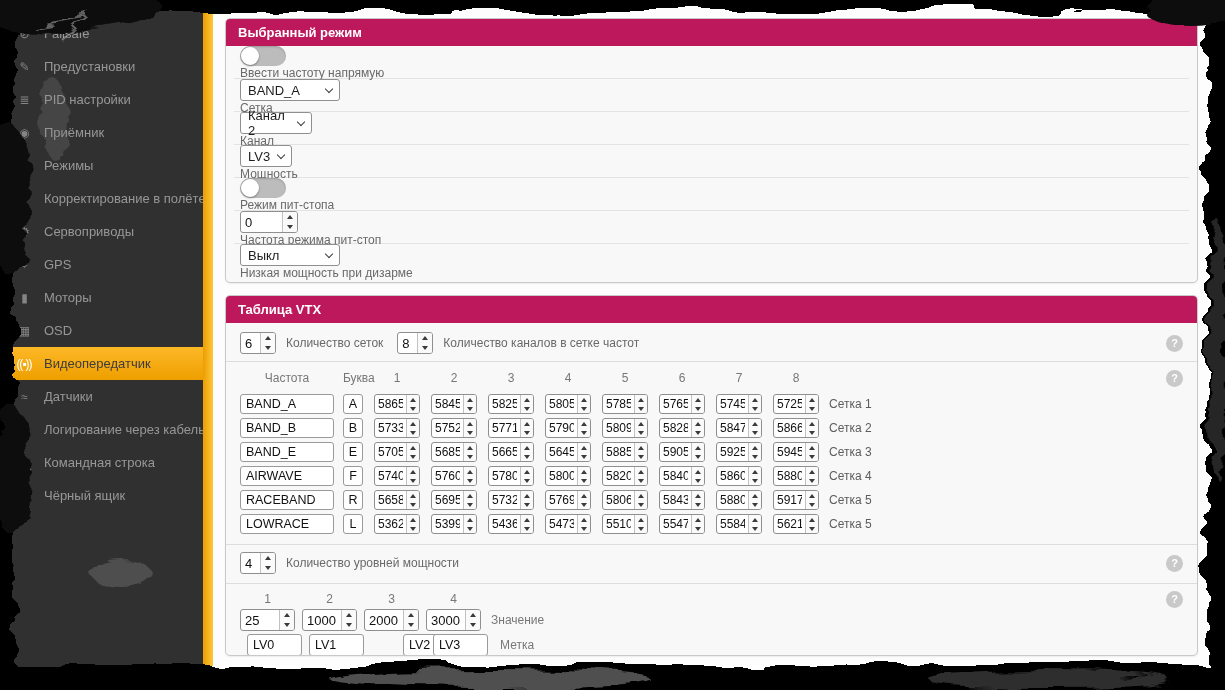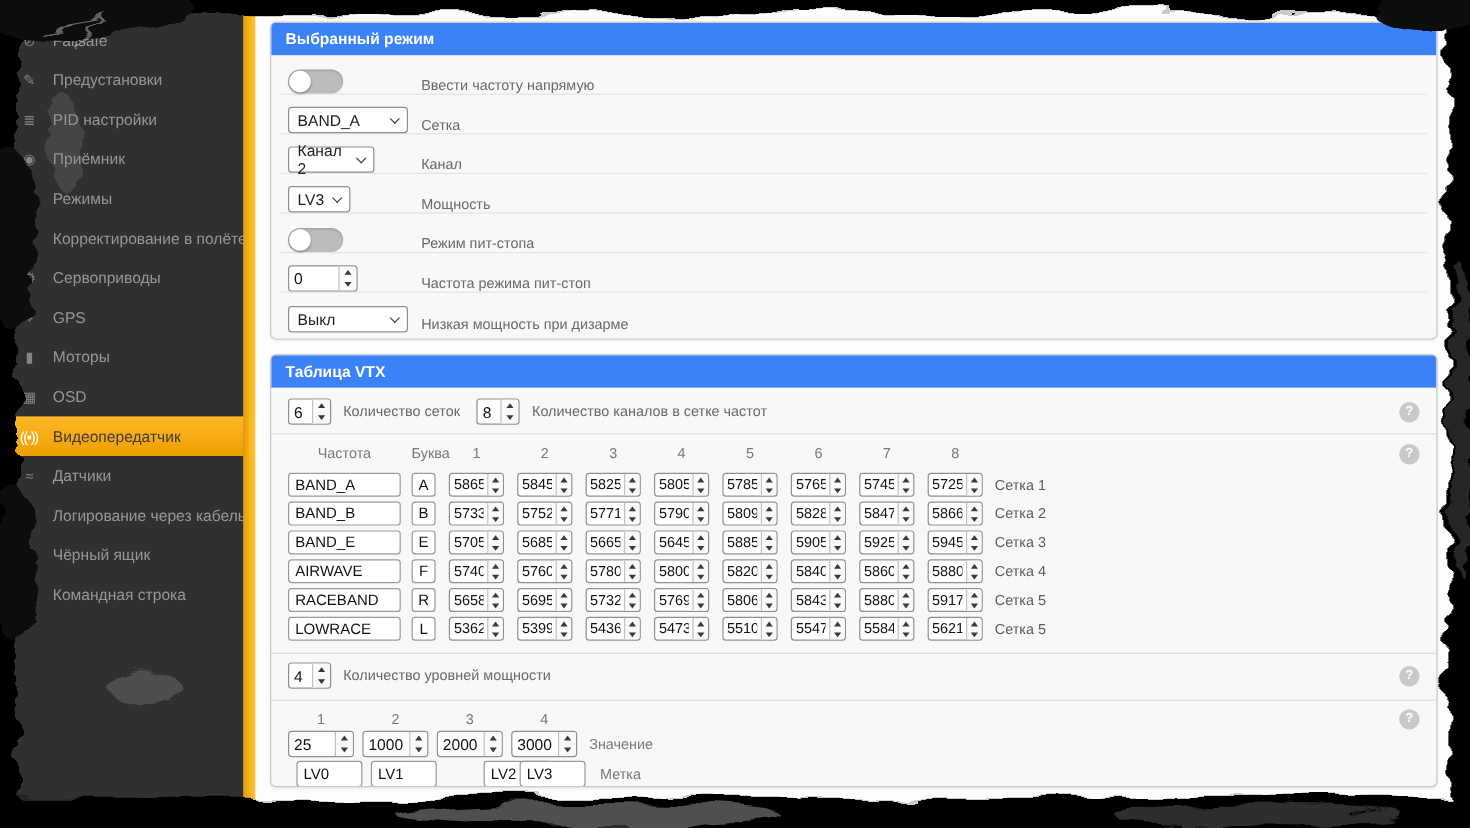--- a/index.html
+++ b/index.html
@@ -15,28 +15,28 @@
   .nav-ic { width:22px; flex:none; text-align:center; font-size:12px; color:#858585; letter-spacing:-1px; }
   .nav-item.active { background:linear-gradient(180deg,#fdb827,#ee9f00); color:#3c3c3c; }
   .nav-item.active .nav-ic { color:#fff; }
   .accent-stripe { position:absolute; left:203px; top:6px; width:10px; height:660px;
                    background:linear-gradient(90deg,#ec9e00,#ffc63c); }
 
   
   .content { position:absolute; left:213px; top:8px; width:997px; height:657px; background:#fdfdfd; }
   .panel { position:absolute; left:12px; width:973px; background:#f8f8f8; border:1px solid #c9c9c9;
            border-radius:5px; overflow:hidden; box-shadow:0 1px 2px rgba(0,0,0,.07); }
-  .panel-hd { height:27px; line-height:27px; background:#3b82f6; color:#fff;
+  .panel-hd { height:27px; line-height:27px; background:#be185d; color:#fff;
               font-size:13px; font-weight:bold; padding:0 12px; }
   #panel-mode { top:10px; height:265px; }
   #panel-vtx  { top:287px; height:361px; }
 
   
-  .crow { display:flex; align-items:flex-end; height:33px; margin:0 8px; padding:0 6px;
-          border-bottom:1px solid #e3e3e3; }
+  .crow { display:flex; align-items:flex-start; height:33px; margin:0 8px; padding:0 6px;
+          border-bottom:1px solid #e3e3e3;flex-direction:column; }
   .crow:first-of-type { margin-top:4px; }
   .crow:last-of-type { border-bottom:none; }
   .ctl-col { width:111px; flex:none; display:flex; align-items:center; }
   .flabel { font-size:12px; color:#696969; }
 
   
   .toggle { width:46px; height:20px; border-radius:10px; background:#bcbcbc; position:relative;
             box-shadow:inset 0 1px 2px rgba(0,0,0,.18); cursor:pointer; }
   .knob { position:absolute; left:1px; top:1px; width:18px; height:18px; border-radius:50%;
           background:#fff; box-shadow:0 1px 2px rgba(0,0,0,.4); }
@@ -166,27 +166,27 @@
           <span class="nav-ic">≈</span>
           <span>Датчики</span>
         </div>
 
         <div class="nav-item">
           <span class="nav-ic">⇄</span>
           <span>Логирование через кабель</span>
         </div>
 
         <div class="nav-item">
+          <span class="nav-ic">&gt;_</span>
+          <span>Командная строка</span>
+        </div>
+
+        <div class="nav-item">
           <span class="nav-ic">▤</span>
           <span>Чёрный ящик</span>
-        </div>
-
-        <div class="nav-item">
-          <span class="nav-ic">&gt;_</span>
-          <span>Командная строка</span>
         </div>
 
     </div>
   </div>
   <div class="accent-stripe"></div>
 
   <div class="content">
 
     <div class="panel" id="panel-mode">
       <div class="panel-hd">Выбранный режим</div>

